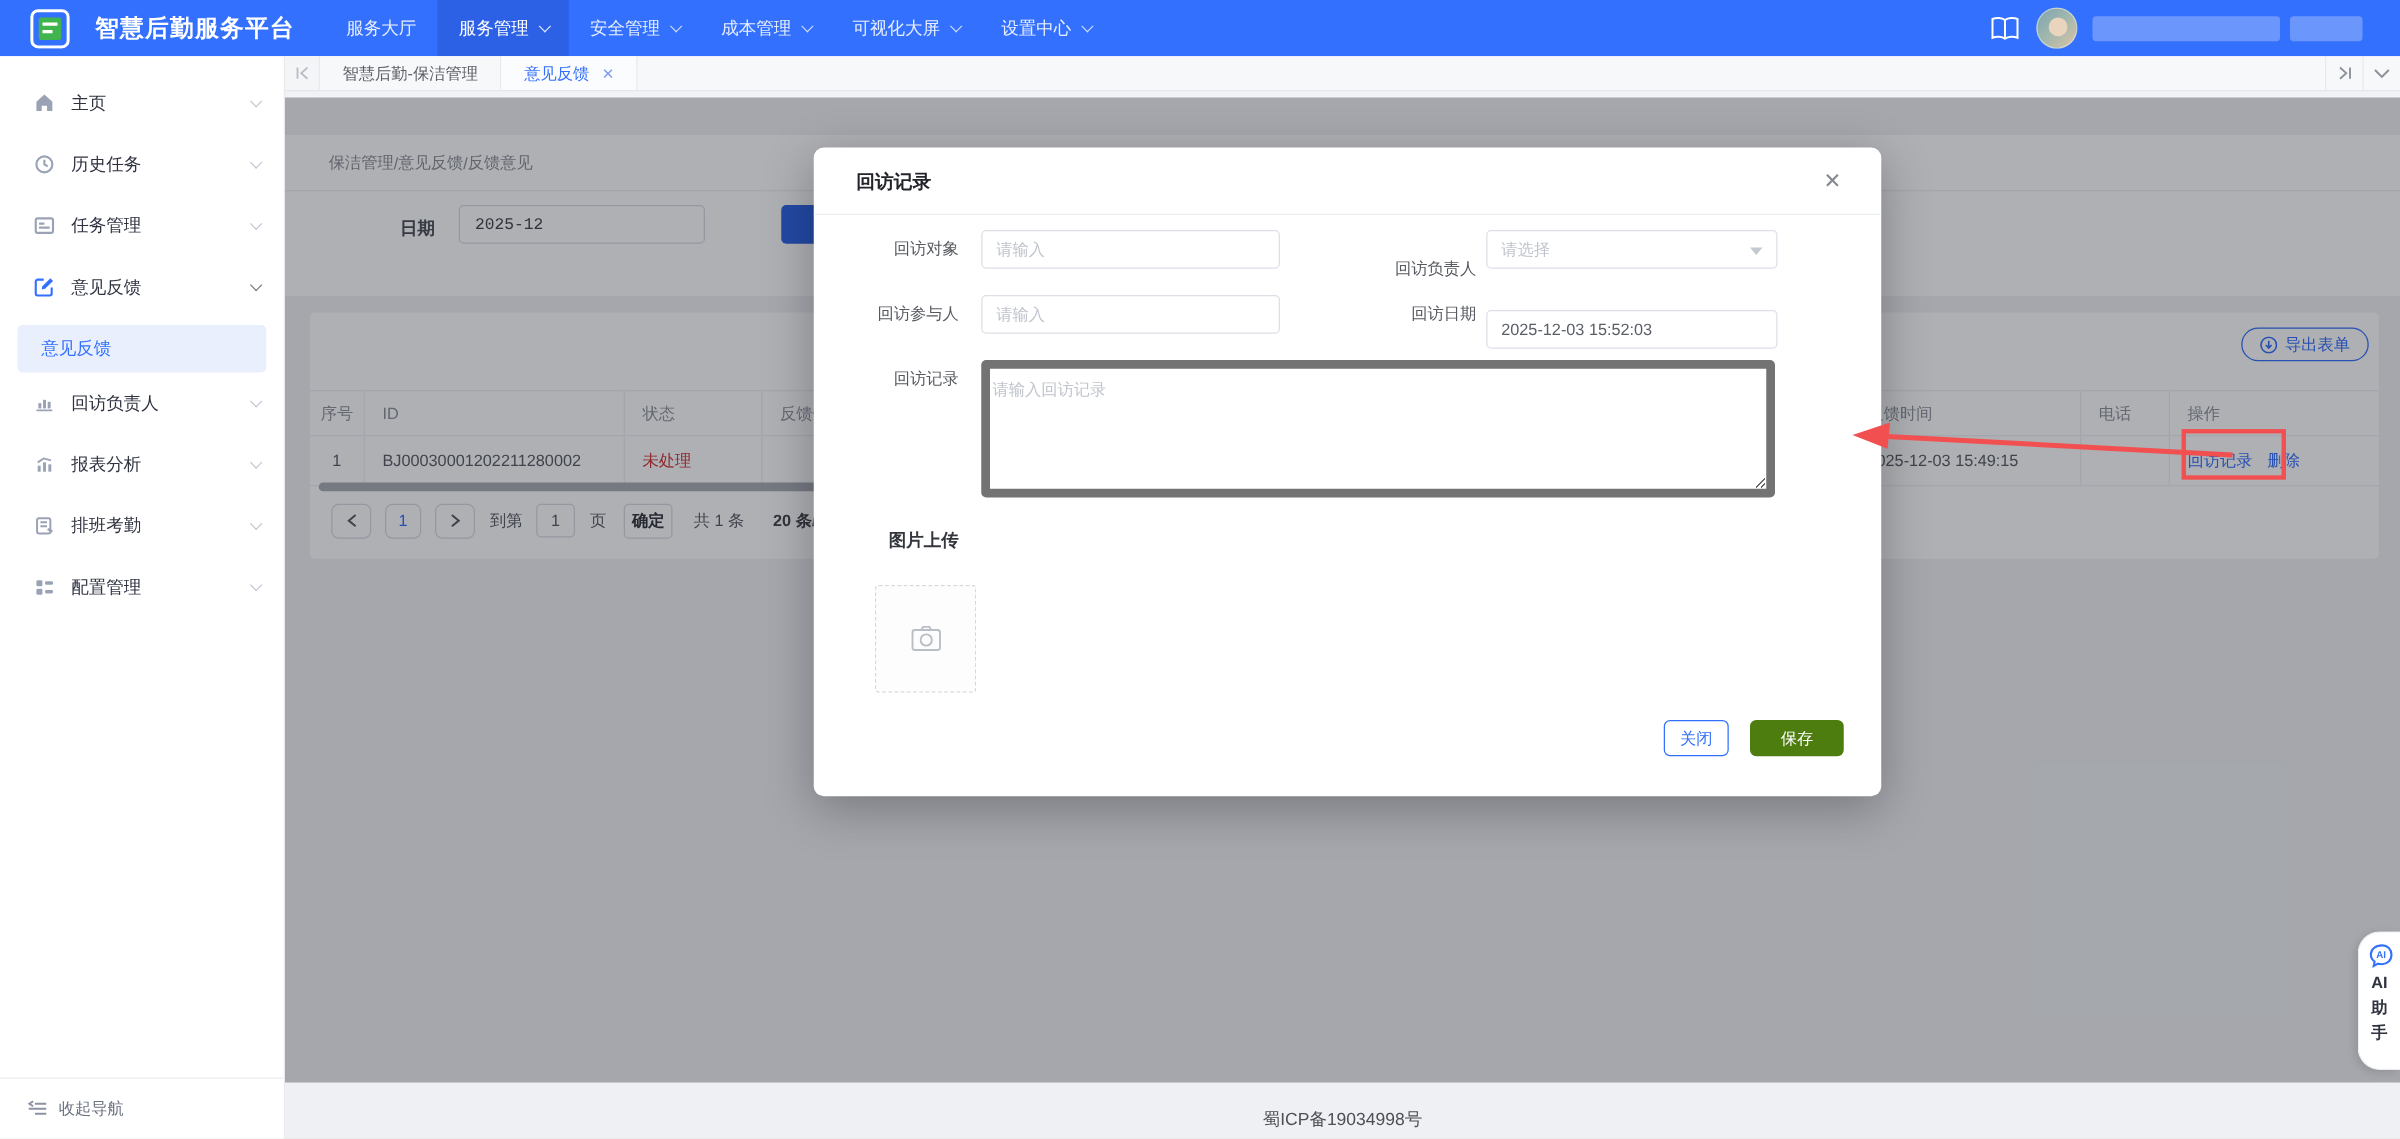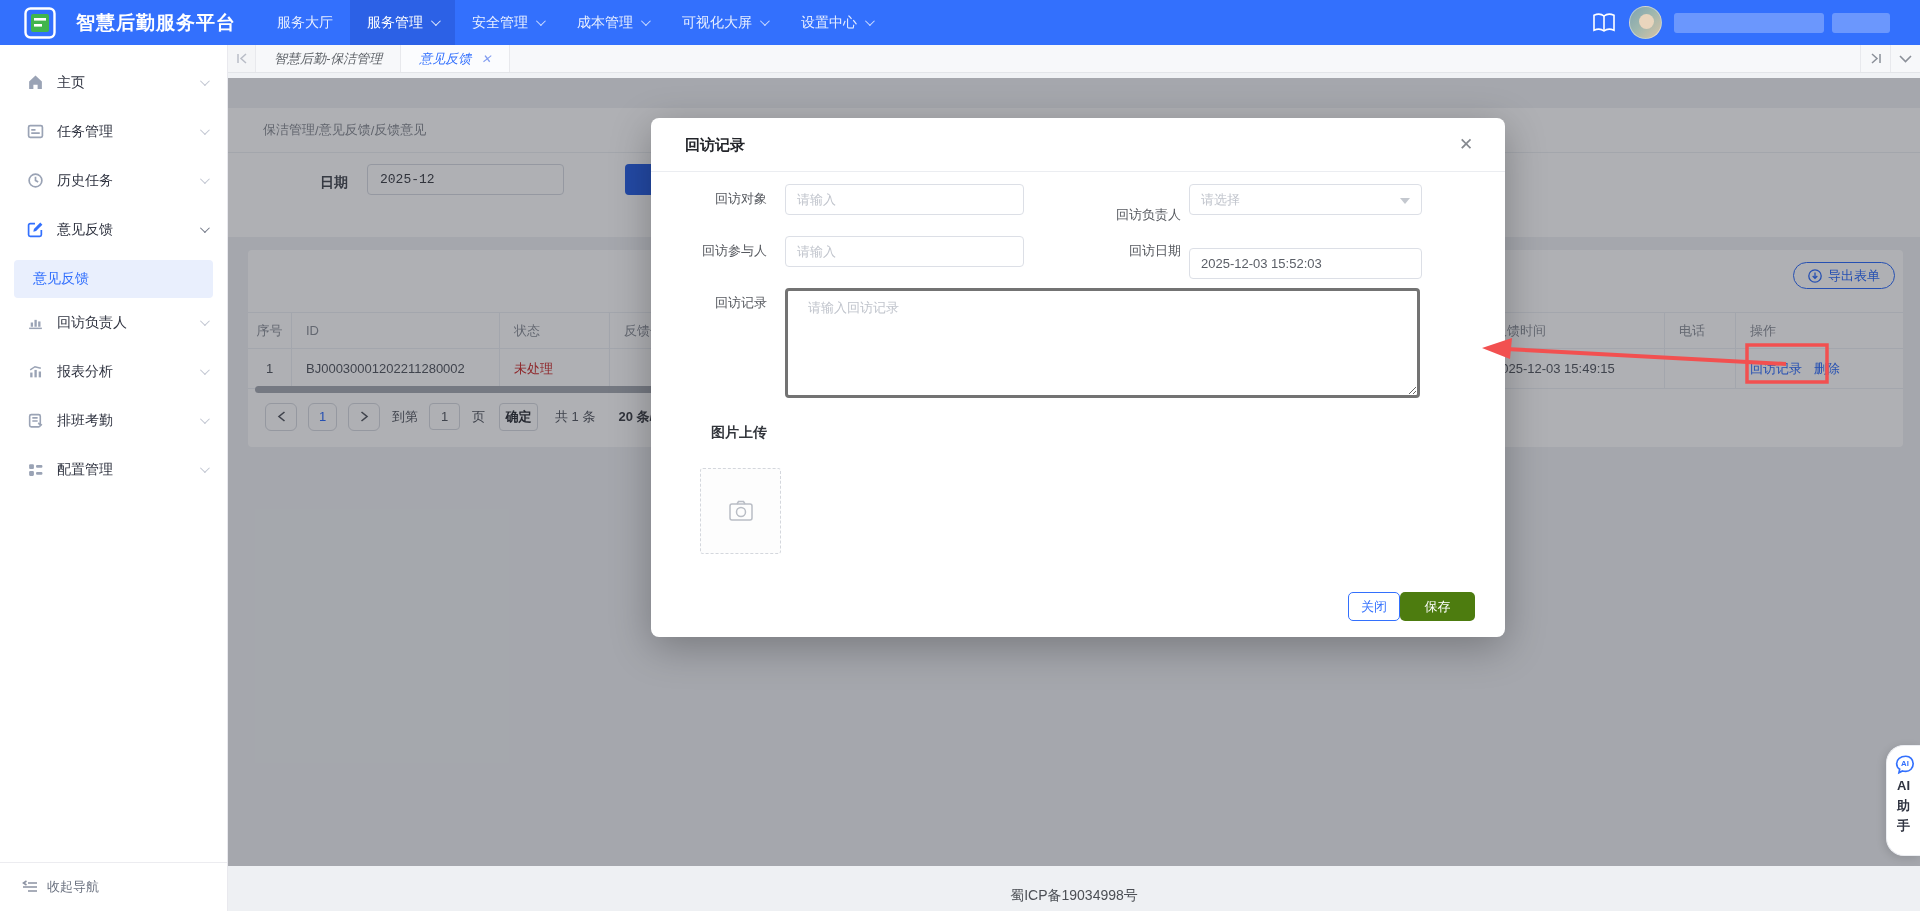--- a/index.html
+++ b/index.html
@@ -29,21 +29,21 @@
   .side-item .s-ico { width:17px; height:17px; margin-right:13px; color:#9aa3b5; flex:0 0 auto; }
   .side-item .s-label { flex:1; }
   .side-item .chev { color:#b6bcc9; margin-left:0; }
   .side-item.active .s-ico { color:#3370fd; }
   .side-item.active .chev { color:#5a6172; }
   .side-sub { margin:6px 14px 0 14px; height:38px; background:#e9effd; border-radius:4px; display:flex; align-items:center; padding-left:19px; color:#3370fd; font-size:14px; cursor:pointer; }
   .side-collapse { position:absolute; left:0; bottom:0; width:100%; height:49px; border-top:1px solid #ececf0; display:flex; align-items:center; padding-left:22px; color:#6b7280; font-size:13px; cursor:pointer; background:#fff; }
   .side-collapse svg { width:16px; height:14px; margin-right:9px; color:#8c93a3; }
 
   
-  .tabbar { position:absolute; left:228px; top:45px; width:1692px; height:28px; background:#f7f8fa; border-bottom:1px solid #e3e5e9; display:flex; align-items:stretch; z-index:6;font-style:italic; }
+  .tabbar { position:absolute; left:228px; top:45px; width:1692px; height:28px; background:#f7f8fa; border-bottom:1px solid #e3e5e9; display:flex; align-items:stretch; z-index:6; }
   .tab-rail { width:28px; border-right:1px solid #e8e9ed; display:flex; align-items:center; justify-content:center; color:#b9bdc7; cursor:pointer; background:#f4f5f7; }
   .tab { display:flex; align-items:center; justify-content:center; padding:0 18px; border-right:1px solid #e8e9ed; color:#5c6066; font-size:13px; cursor:pointer; background:#f7f8fa; }
   .tab.active { color:#3370fd; background:#fbfcfe; }
   .tab .tab-x { margin-left:10px; font-size:12px; color:#7f9bf0; cursor:pointer; }
   .tab-spacer { flex:1; }
   .tab-tool { width:30px; border-left:1px solid #e8e9ed; display:flex; align-items:center; justify-content:center; color:#8b9099; cursor:pointer; }
 
   
   .crumb-panel { position:absolute; left:228px; top:108px; width:1692px; height:44px; background:#fff; display:flex; align-items:center; padding-left:35px; }
   .crumb { color:#8c9097; font-size:13px; }
@@ -82,25 +82,25 @@
   
   .modal { position:absolute; left:651px; top:118px; width:854px; height:519px; background:#fff; border-radius:8px; box-shadow:0 10px 40px rgba(0,0,0,.28); z-index:20; }
   .m-head { position:relative; height:54px; border-bottom:1px solid #ebedf1; }
   .m-title { position:absolute; left:34px; top:18px; font-size:15px; font-weight:bold; color:#23252a; }
   .m-close { position:absolute; right:28px; top:15px; width:22px; height:22px; display:flex; align-items:center; justify-content:center; color:#85898f; font-size:17px; cursor:pointer; }
   .f-row-label { position:absolute; height:30px; line-height:30px; text-align:right; color:#56595f; font-size:13px; }
   .inp { position:absolute; height:31px; border:1px solid #dcdfe6; border-radius:4px; font-size:13px; color:#5a5e66; padding:0 11px; background:#fff; font-family:"Liberation Sans",sans-serif; }
   .inp::placeholder, .m-ta::placeholder { color:#c0c4cc; }
   .sel { position:absolute; height:31px; border:1px solid #dcdfe6; border-radius:4px; background:#fff; display:flex; align-items:center; padding:0 11px; color:#c0c4cc; cursor:pointer; }
   .sel .caret { position:absolute; right:11px; top:13px; width:0; height:0; border-left:5px solid transparent; border-right:5px solid transparent; border-top:6px solid #c4c8cf; }
-  .m-ta { position:absolute; left:134px; top:170px; width:635px; height:110px; border:3px solid #737373; border-radius:4px; font-size:13px; color:#b91c1c; padding:8px 20px; resize:vertical; font-family:"Liberation Sans",sans-serif; }
+  .m-ta { position:absolute; left:134px; top:170px; width:635px; height:110px; border:7px solid #737373; border-radius:4px; font-size:13px; color:#b91c1c; padding:8px 2px; resize:vertical; font-family:"Liberation Sans",sans-serif; }
   .m-upload-label { position:absolute; left:60px; top:306px; font-size:14px; font-weight:bold; color:#33363c; }
   .m-upload-box { position:absolute; left:49px; top:350px; width:81px; height:86px; border:1px dashed #d4d7dd; border-radius:3px; background:#fdfdfd; display:flex; align-items:center; justify-content:center; color:#b9bdc5; cursor:pointer; }
   .m-upload-box svg { width:26px; height:24px; }
-  .m-btns { position:absolute; right:30px; top:474px; display:flex; }
+  .m-btns { position:absolute; right:30px; top:458px; display:flex; gap:17px; }
   .btn-ghost { width:52px; height:29px; border:1px solid #3370fd; color:#3370fd; background:#fff; border-radius:5px; font-size:13px; cursor:pointer; font-family:"Liberation Sans",sans-serif; }
   .btn-primary { width:75px; height:29px; border:none; color:#fff; background:#4d7c0f; border-radius:5px; font-size:13px; cursor:pointer; font-family:"Liberation Sans",sans-serif; }
 
   
   .anno { position:absolute; left:0; top:0; width:1920px; height:911px; z-index:30; pointer-events:none; }
   .ai-pill { position:absolute; right:0; top:745px; width:34px; height:111px; background:#fff; border:1px solid #eceef2; border-right:none; border-radius:18px 0 0 18px; box-shadow:-2px 2px 8px rgba(0,0,0,.12); z-index:25; display:flex; flex-direction:column; align-items:center; padding-top:8px; cursor:pointer; }
   .ai-pill .ai-ico { width:22px; height:22px; }
   .ai-pill .ai-line { font-size:13px; color:#2f3340; line-height:20px; font-weight:bold; }
 
   
@@ -159,33 +159,33 @@
   <div class="sidebar">
     <div class="side-list">
       <div class="side-item">
         <svg class="s-ico" viewBox="0 0 16 16">
             <path d="M2 7 L8 1.5 L14 7 V14 H10 V10 H6 V14 H2 Z" fill="currentColor"></path>
           </svg>
         <span class="s-label">主页</span>
           <span class="chev"></span>
       </div>
       <div class="side-item">
-        <svg class="s-ico" viewBox="0 0 16 16">
-            <rect x="1.5" y="2.5" width="13" height="11" rx="1.5" fill="none" stroke="currentColor" stroke-width="1.6"></rect>
-            <path d="M4 6.5 H8 M4 9.5 H12" stroke="currentColor" stroke-width="1.6"></path>
-          </svg>
-        <span class="s-label">任务管理</span>
-          <span class="chev"></span>
-      </div>
-      <div class="side-item">
         <svg class="s-ico" viewBox="0 0 16 16" fill="none" stroke="currentColor" stroke-width="1.6">
             <circle cx="8" cy="8" r="6"></circle>
             <path d="M8 4.5 V8 L10.5 9.5"></path>
           </svg>
         <span class="s-label">历史任务</span>
+          <span class="chev"></span>
+      </div>
+      <div class="side-item">
+        <svg class="s-ico" viewBox="0 0 16 16">
+            <rect x="1.5" y="2.5" width="13" height="11" rx="1.5" fill="none" stroke="currentColor" stroke-width="1.6"></rect>
+            <path d="M4 6.5 H8 M4 9.5 H12" stroke="currentColor" stroke-width="1.6"></path>
+          </svg>
+        <span class="s-label">任务管理</span>
           <span class="chev"></span>
       </div>
       <div class="side-item active">
         <svg class="s-ico" viewBox="0 0 16 16" fill="none" stroke="currentColor" stroke-width="1.6">
             <path d="M13.5 8.5 V13 a1.5 1.5 0 0 1 -1.5 1.5 H3 A1.5 1.5 0 0 1 1.5 13 V4 A1.5 1.5 0 0 1 3 2.5 H7.5"></path>
             <path d="M12.5 1.5 L14.5 3.5 L8.5 9.5 L6 10 L6.5 7.5 Z" fill="currentColor" stroke="none"></path>
           </svg>
         <span class="s-label">意见反馈</span>
           <span class="chev"></span>
       </div>

